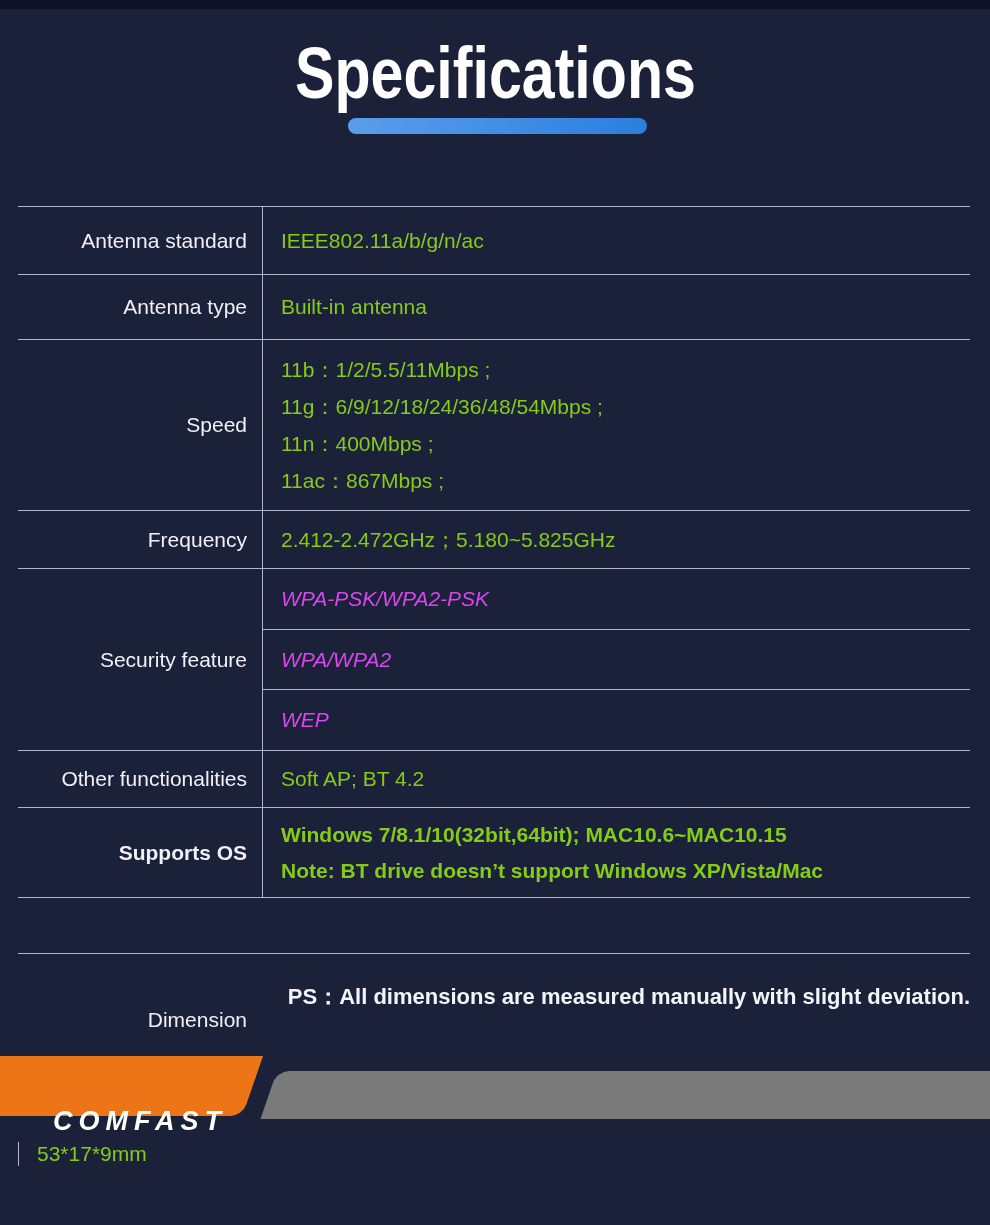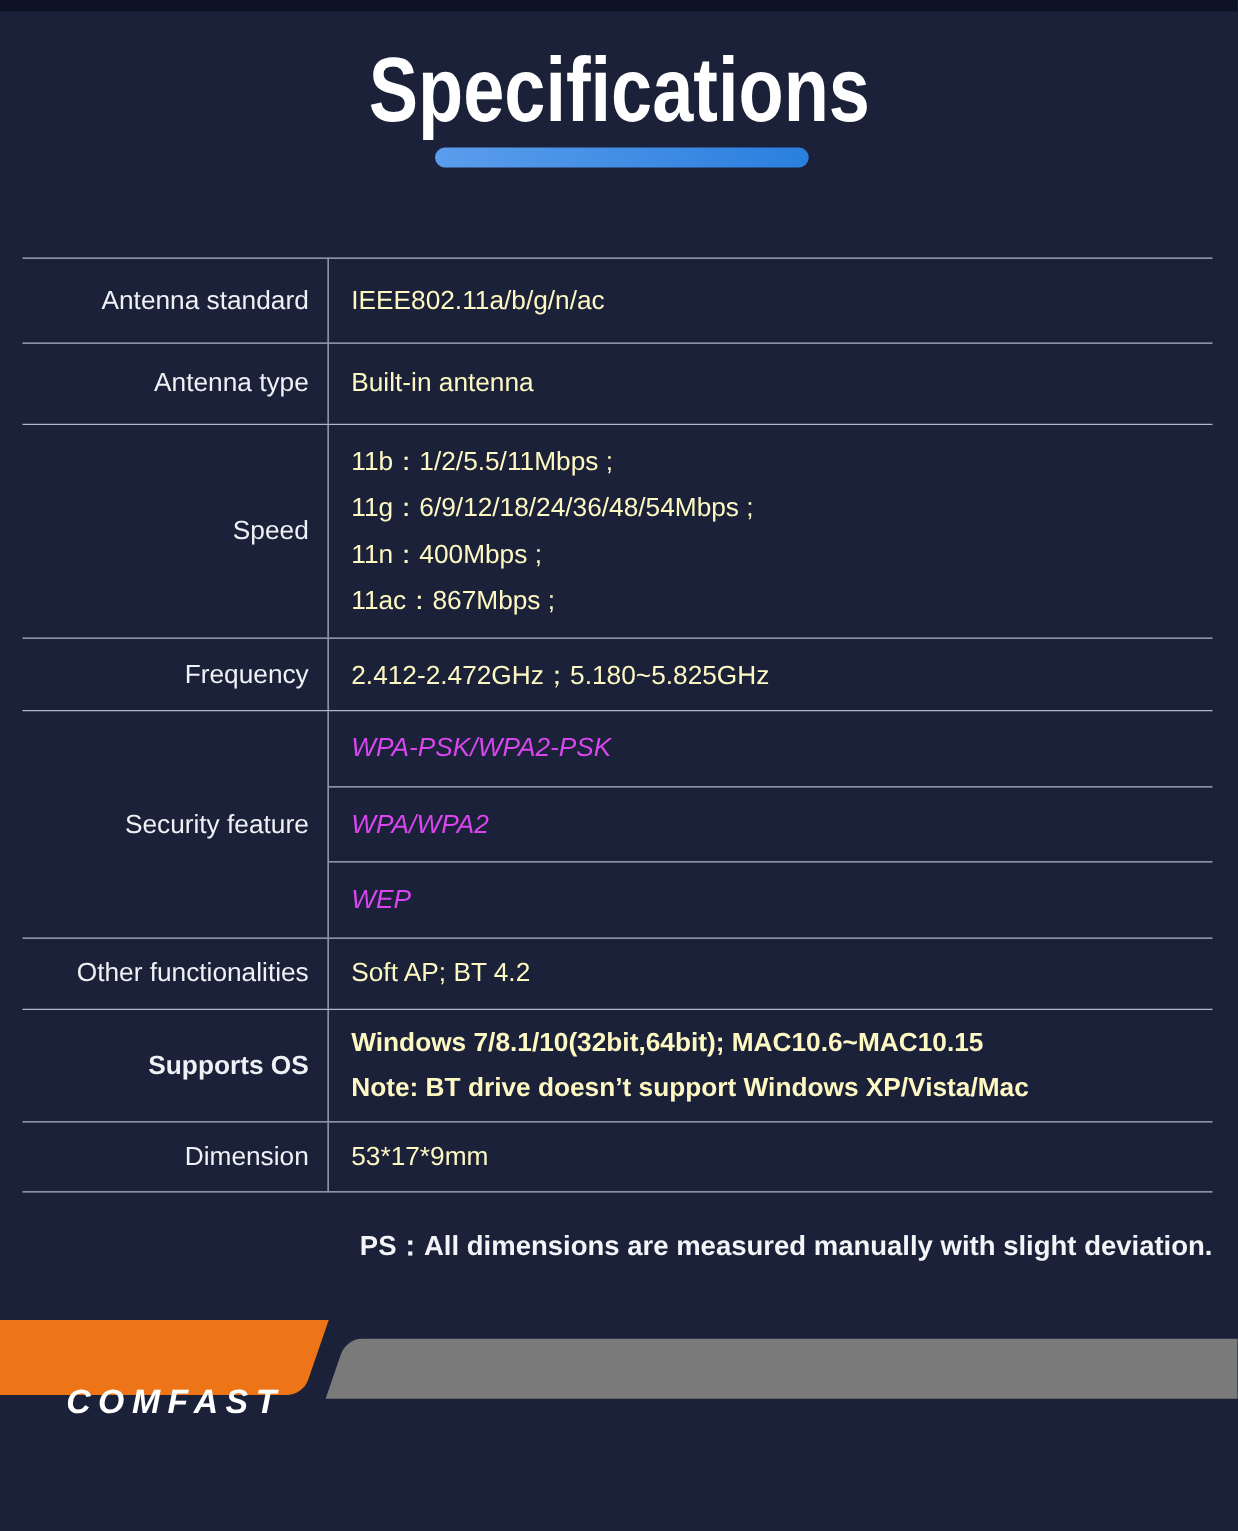--- a/index.html
+++ b/index.html
@@ -46,33 +46,33 @@
     display:flex; align-items:center; justify-content:flex-end;
     padding-right:15px;
     color:#eef1f5;
     text-align:right;
   }
   .value-cell {
     flex:1;
     border-left:1.5px solid #aeb8ca;
     padding-left:18px;
     display:flex; flex-direction:column; justify-content:center;
-    color:#fef9c3;
+    color:#84cc16;
   }
   .value-line { white-space:pre; }
   .row-antenna-standard { height:68px; }
   .row-antenna-type     { height:65px;justify-content:flex-end; }
   .row-speed            { height:171px; }
   .row-speed .value-line{ line-height:37px; }
   .row-frequency        { height:58px;justify-content:center; }
   .row-security         { height:182px; }
   .row-other            { height:57px; }
   .row-os               { height:90px;font-weight:bold; }
   .row-os .value-line   { line-height:36px; }
-  .row-dimension        { height:56px; }
+  .row-dimension        { height:56px;flex-direction:column; }
   .value-stack {
     flex:1; display:flex; flex-direction:column;
     border-left:1.5px solid #aeb8ca;
   }
   .sub-cell {
     flex:1; display:flex; align-items:center;
     padding-left:18px; color:#d946ef;font-style:italic;
   }
   .sub-cell + .sub-cell { border-top:1.5px solid #aeb8ca; }
   

